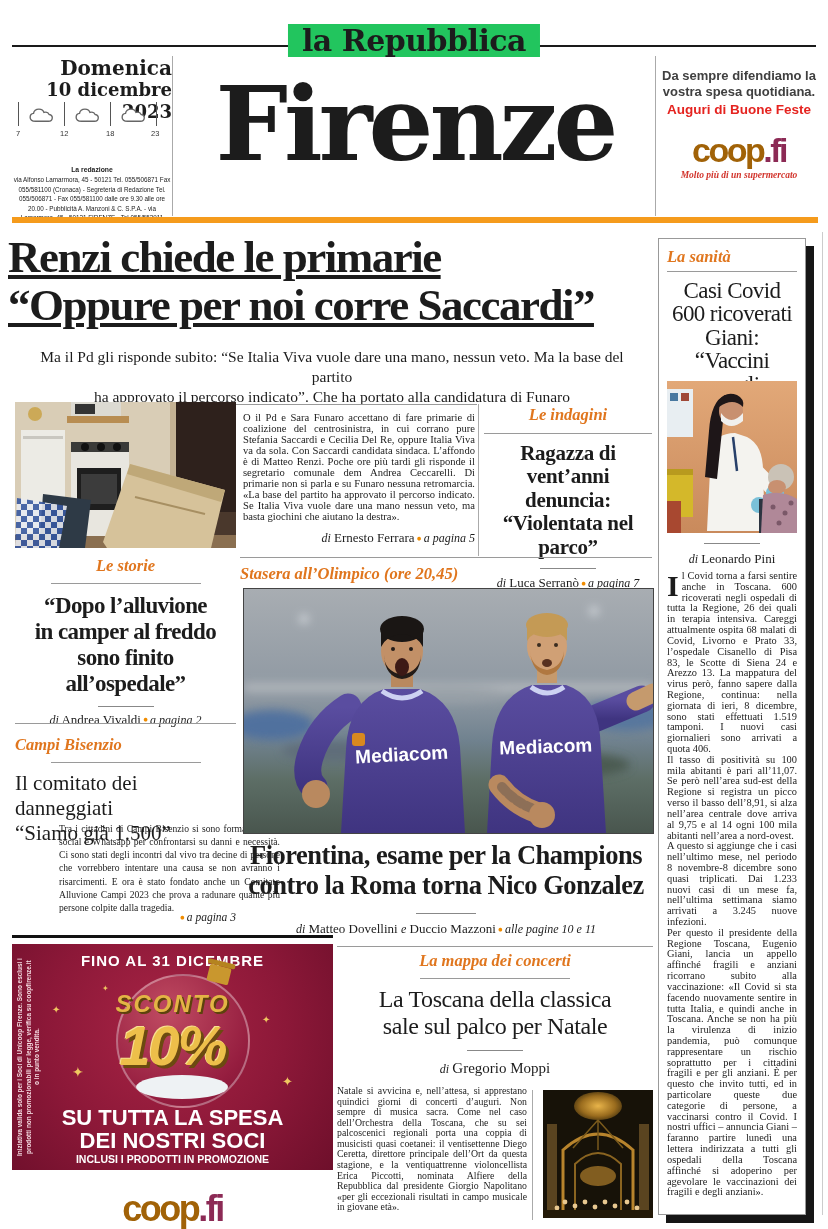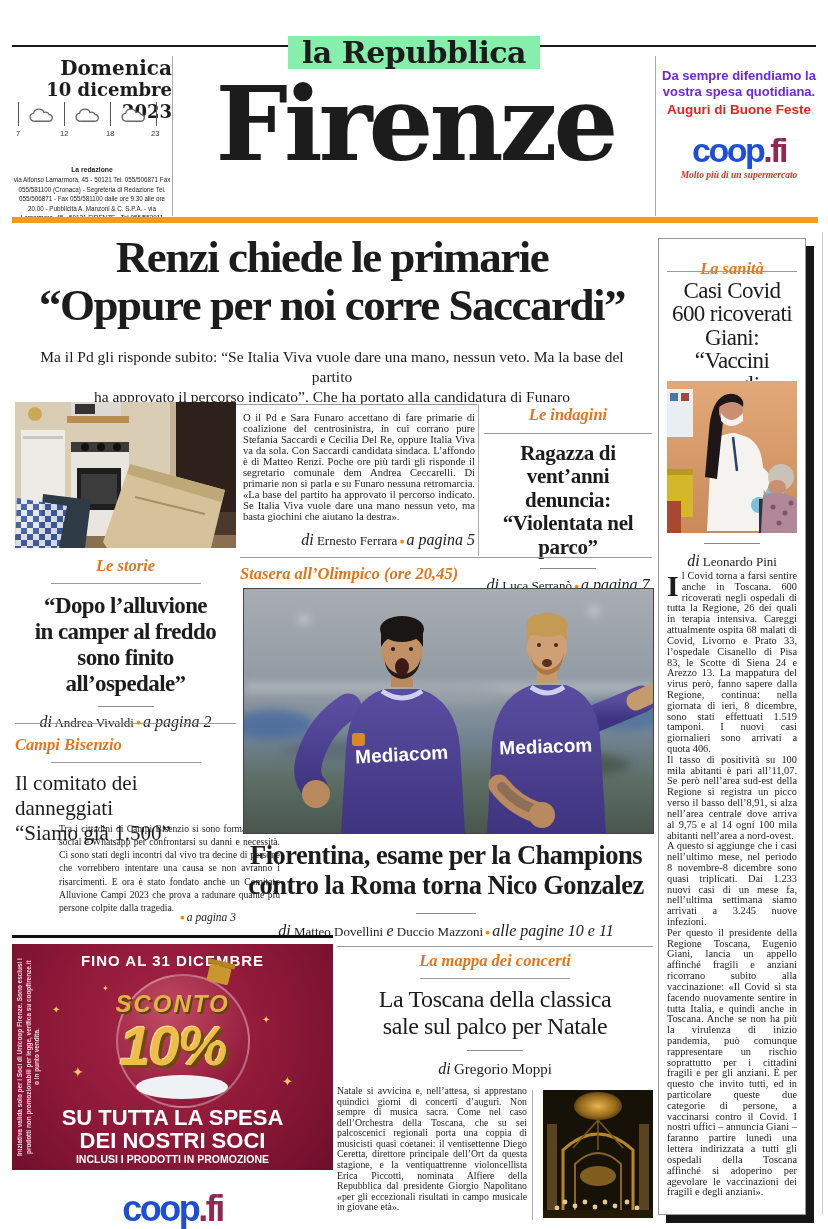--- a/index.html
+++ b/index.html
@@ -4,53 +4,53 @@
 <style>
   html,body{margin:0;padding:0;background:#e9e9e9;}
   #page{position:relative;width:828px;height:1229px;background:#fff;margin:0 auto;
         overflow:hidden;font-family:"Liberation Serif",serif;color:#1c1c1c;}
   .abs{position:absolute;}
   .rule{border-top:1px solid #9a9a9a;}
   .pre{white-space:pre-line;}
 
   
   .top-rule{left:12px;right:12px;top:45px;border-top:2px solid #1a1a1a;}
-  .brand{left:50%;top:36px;transform:translateX(-50%);background:#86efac;padding:0 14px;
+  .brand{left:50%;top:24px;transform:translateX(-50%);background:#22c55e;padding:0 14px;
          font:700 30px/1.1 "DejaVu Serif",serif;letter-spacing:-.5px;z-index:3;}
   .vline{width:1px;background:#aaa;}
   .dateblock{left:14px;top:57px;width:158px;text-align:right;font-family:"DejaVu Serif",serif;}
   .dateblock .day{font:700 20px/1.1 "DejaVu Serif",serif;}
   .dateblock .date{font:700 18px/1.2 "DejaVu Serif",serif;}
   .weather{left:18px;top:102px;width:148px;height:40px;}
   .wtick{position:absolute;top:0;width:1px;height:24px;background:#555;}
   .wnum{position:absolute;top:27px;font:7.5px "Liberation Sans",sans-serif;color:#333;}
   .wcloud{position:absolute;top:3px;width:30px;height:19px;}
   .redazione{left:12px;top:165px;width:160px;text-align:center;
              font:6.3px/1.5 "Liberation Sans",sans-serif;color:#222;}
   .redazione .rtitle{font-weight:700;font-size:6.8px;display:block;}
   .firenze{left:176px;top:58px;width:478px;text-align:center;
            font:700 102px/1.3 "DejaVu Serif",serif;letter-spacing:-4px;}
   
   .topad{left:660px;top:68px;width:158px;text-align:center;font-family:"Liberation Sans",sans-serif;}
-  .topad .gray{font:700 13px/1.25 "Liberation Sans",sans-serif;color:#6d28d9;}
+  .topad .gray{font:700 13px/1.25 "Liberation Sans",sans-serif;color:#404040;}
   .topad .red{font:700 13.5px/1.25 "Liberation Sans",sans-serif;color:#e5231f;margin-top:1px;}
   .cooplogo{display:block;font:800 34px/1 "Liberation Sans",sans-serif;letter-spacing:-2.5px;margin-top:15px;}
-  .cooplogo .c1{color:#1d4ed8;} .cooplogo .c2{color:#8c2a55;}
+  .cooplogo .c1{color:#a16207;} .cooplogo .c2{color:#8c2a55;}
   .topad .script{font:italic 700 9.5px/1.2 "Liberation Serif",serif;color:#d2342c;margin-top:3px;}
   .orange-bar{left:12px;right:10px;top:217px;height:6px;background:#f59b1c;}
 
   
-  .lead-h1{left:8px;top:233px;width:648px;text-align:center;
-           font:700 45px/1.07 "Liberation Serif",serif;letter-spacing:-1.5px;}
+  .lead-h1{left:8px;top:233px;width:648px;
+           font:700 45px/1.07 "Liberation Serif",serif;letter-spacing:-1.5px;text-decoration:underline;}
   .lead-sub{left:28px;top:347px;width:608px;text-align:center;font:400 15.5px/1.3 "Liberation Serif",serif;}
   .hr-main{left:15px;top:404px;width:462px;}
   .lead-body{left:243px;top:412px;width:232px;font:10.6px/1.04 "Liberation Serif",serif;
              text-align:justify;hyphens:auto;}
   .byline{font:400 13px/1.2 "Liberation Serif",serif;}
-  .byline i{font-size:16px;}
+  .byline i{font-size:12px;}
   .byline b{font-weight:400;font-style:normal;}
   .odot::before{content:"●";} .odot{color:#f08c00;font-size:8.5px;vertical-align:1.5px;padding:0 2px;}
   .lead-byline{left:243px;top:530px;width:232px;text-align:right;}
 
   
   .kicker{font:italic 700 16.5px/1.2 "Liberation Serif",serif;color:#e0761e;}
 
   
   .vdiv-a{left:478px;top:404px;height:152px;}
   .indagini{left:484px;top:405px;width:168px;text-align:center;}
@@ -88,21 +88,21 @@
   .con-body{left:337px;top:1086px;width:190px;font:9.8px/1.08 "Liberation Serif",serif;
             text-align:justify;hyphens:auto;}
   .vdiv-d{left:532px;top:1090px;height:130px;}
   .church{left:543px;top:1090px;width:110px;height:128px;overflow:hidden;}
 
   
   .page-edge{left:822px;top:232px;height:983px;background:#ccc;width:1px;}
   .sanita{left:658px;top:238px;width:146px;height:975px;background:#fff;border:1px solid #999;
           box-shadow:8px 8px 0 #161616;}
   .san-in{position:absolute;left:8px;right:8px;}
-  .san-kicker{top:8px;text-align:center;margin-top:12px;}
+  .san-kicker{top:8px;text-align:left;}
   .san-rule{top:32px;border-top:1px solid #9a9a9a;}
   .san-h{top:40px;text-align:center;font:400 23px/1.02 "Liberation Serif",serif;letter-spacing:-.6px;}
   .vax{top:142px;height:152px;overflow:hidden;}
   .san-minirule{top:304px;width:56px;left:50%;margin-left:-28px;border-top:1px solid #888;}
   .san-byline{top:312px;text-align:center;}
   .san-body{top:332px;height:633px;overflow:hidden;font:10.4px/1.04 "Liberation Serif",serif;
             text-align:justify;hyphens:auto;}
   .san-body::first-letter{float:left;font:700 30px/25px "Liberation Serif",serif;padding:2px 3px 0 0;}
 
   

